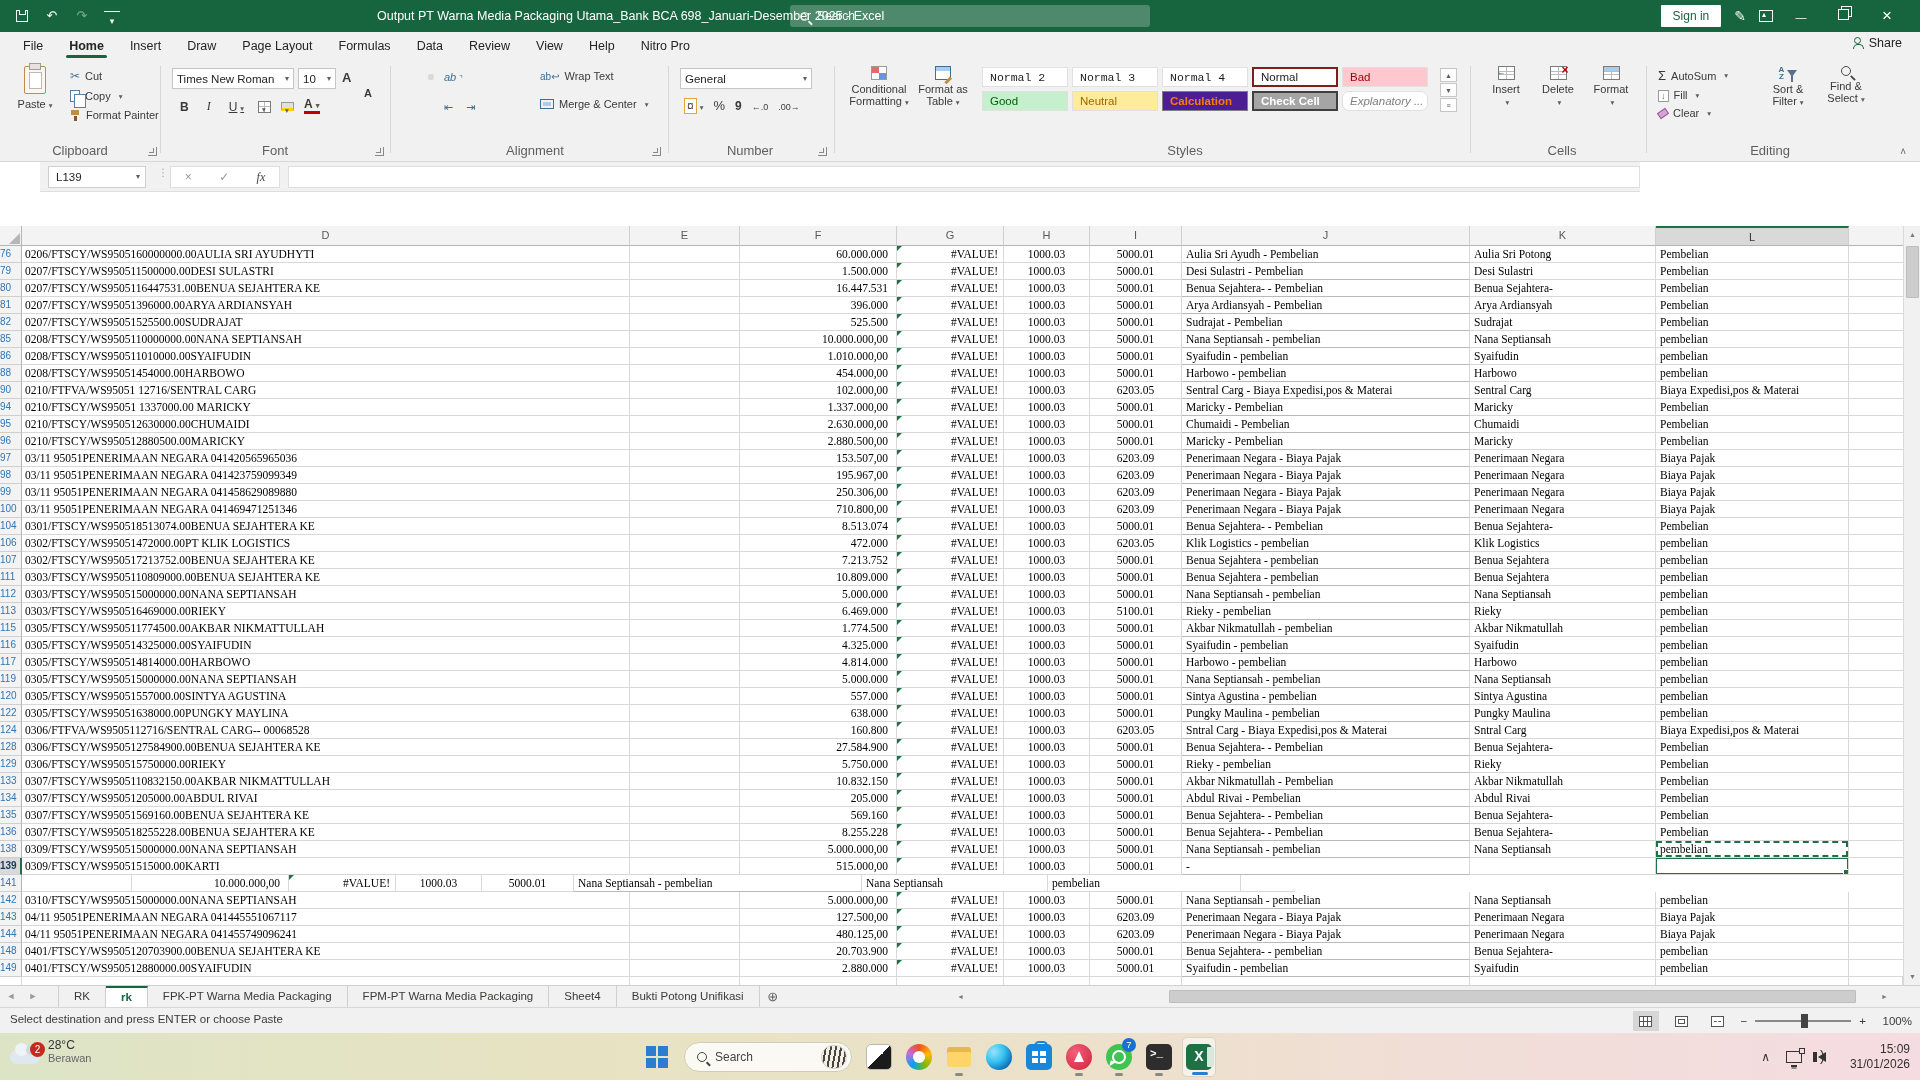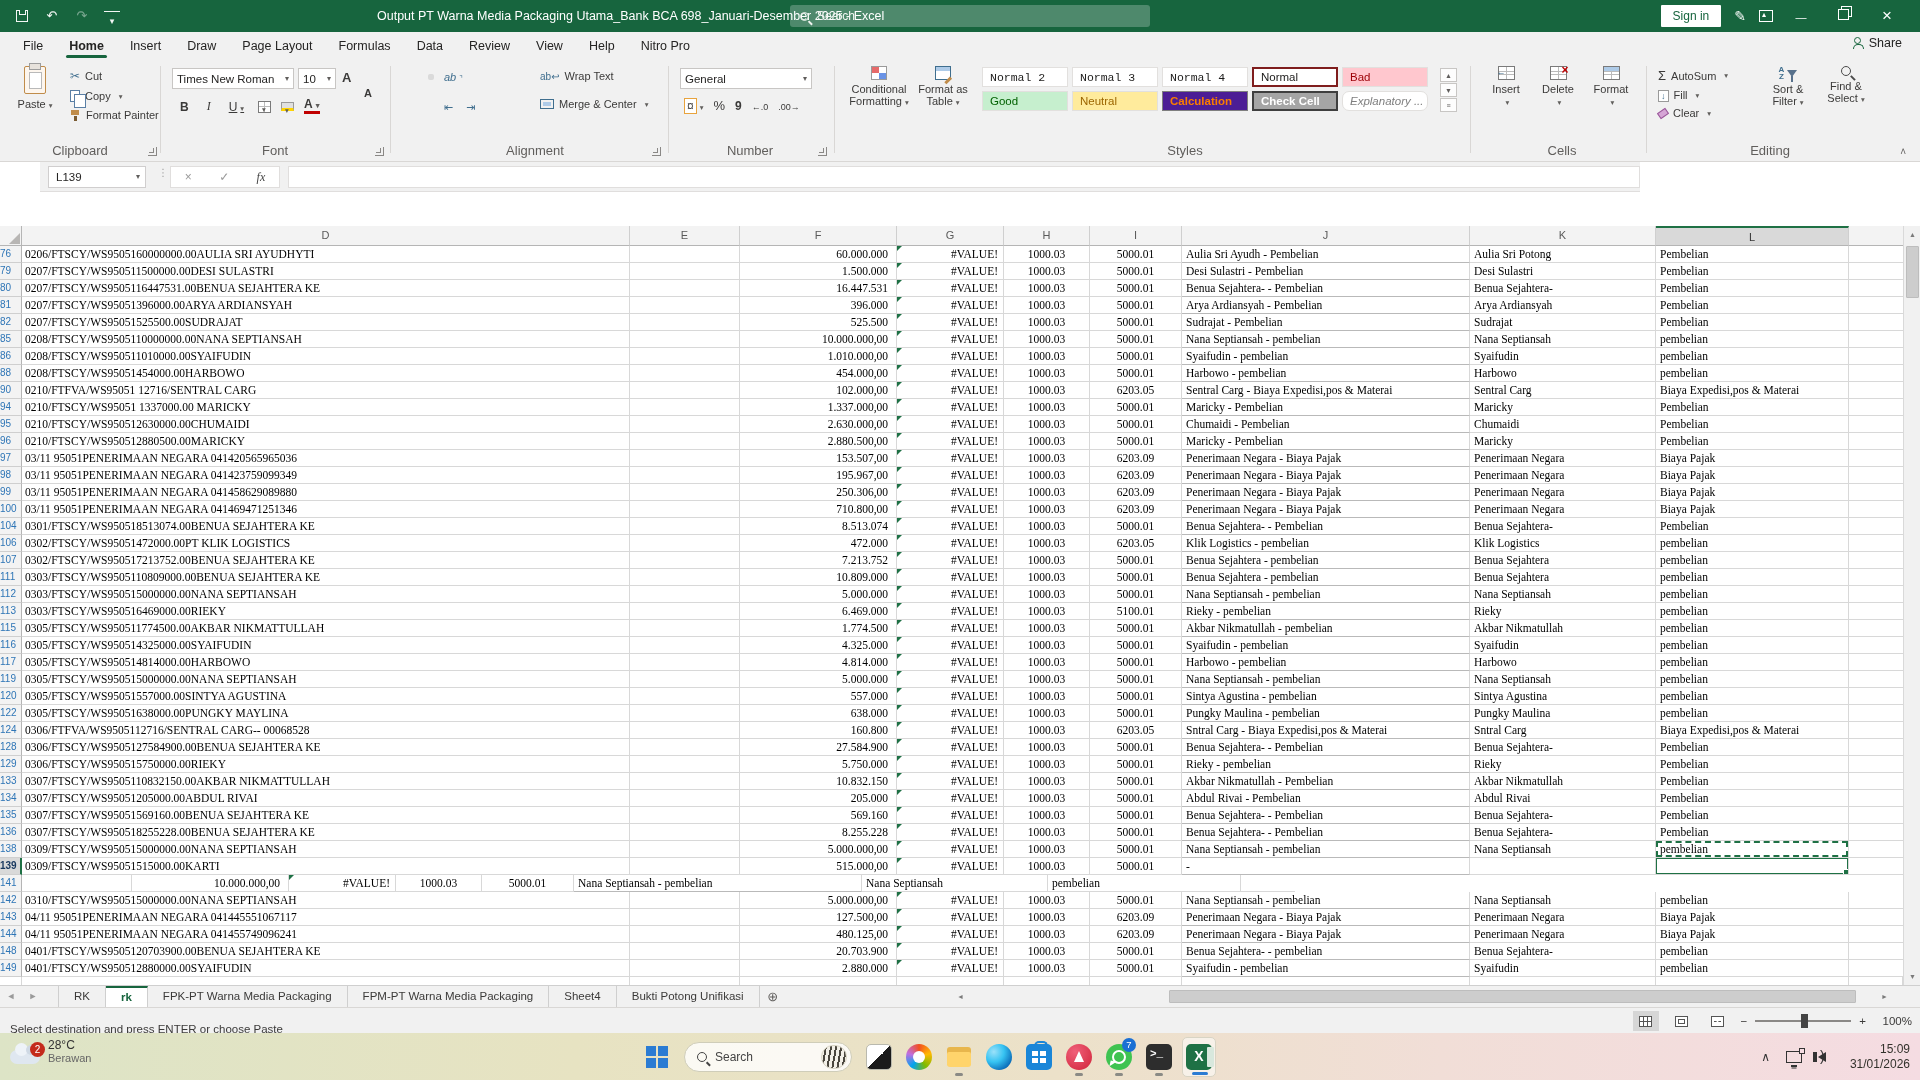--- a/index.html
+++ b/index.html
@@ -177,21 +177,21 @@
   .stab:first-child{ border-left:1px solid #cfcfcf; }
   .stab.active { background:#fff; color:#17653e; font-weight:bold; border-top:2px solid #17653e; line-height:18px; }
   #addsheet { width:26px; text-align:center; line-height:21px; color:#605e5c; font-size:13px; }
   #hscroll { position:absolute; left:952px; top:986px; height:20px; right:27px; display:flex; align-items:center; }
   #hs-left,#hs-right{ width:17px; text-align:center; font-size:7px; color:#7a7a7a; }
   #hs-track{ flex:1; height:15px; position:relative; background:#f1f1f1; }
   #hs-thumb{ position:absolute; left:200px; right:20px; top:1px; height:13px; background:#cdcdcd; border:1px solid #bdbdbd; border-radius:1px;}
 
   
   #statusbar { position:absolute; left:0; top:1007px; width:1920px; height:26px; background:#f1f1f1; border-top:1px solid #d9d7d5; font-size:11.5px; color:#3b3a39; }
-  #status-msg { position:absolute; left:10px; top:15px; }
+  #status-msg { position:absolute; left:10px; top:5px; }
   #sb-right { position:absolute; right:8px; top:0; height:26px; display:flex; align-items:center; gap:10px; }
   .viewic { width:26px; height:20px; display:flex; align-items:center; justify-content:center; }
   .viewic.sel { background:#d6d6d6; }
   .vgrid { width:13px; height:11px; border:1px solid #555; background:
      linear-gradient(#555,#555) 33% 0/1px 100% no-repeat, linear-gradient(#555,#555) 66% 0/1px 100% no-repeat,
      linear-gradient(#555,#555) 0 50%/100% 1px no-repeat,#fff; }
   .vpage { width:13px; height:11px; border:1px solid #555; background:#fff; position:relative;}
   .vpage::after{ content:""; position:absolute; inset:2px; border:1px solid #555; }
   .vbreak { width:13px; height:11px; border:1px solid #555; background:#fff; position:relative;}
   .vbreak::after{ content:""; position:absolute; left:2px; right:2px; top:4px; border-top:1px dashed #555; }

